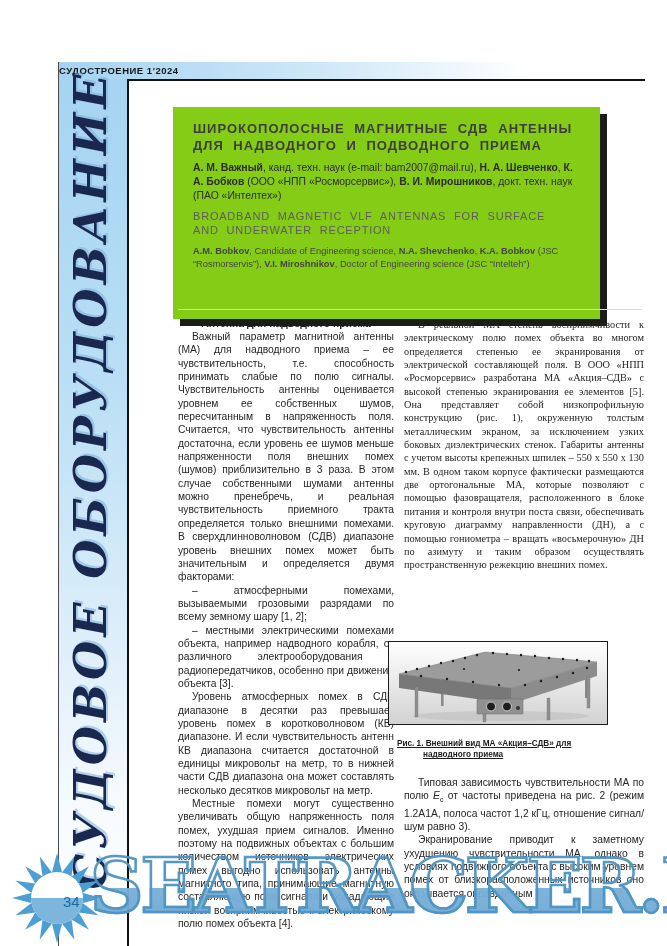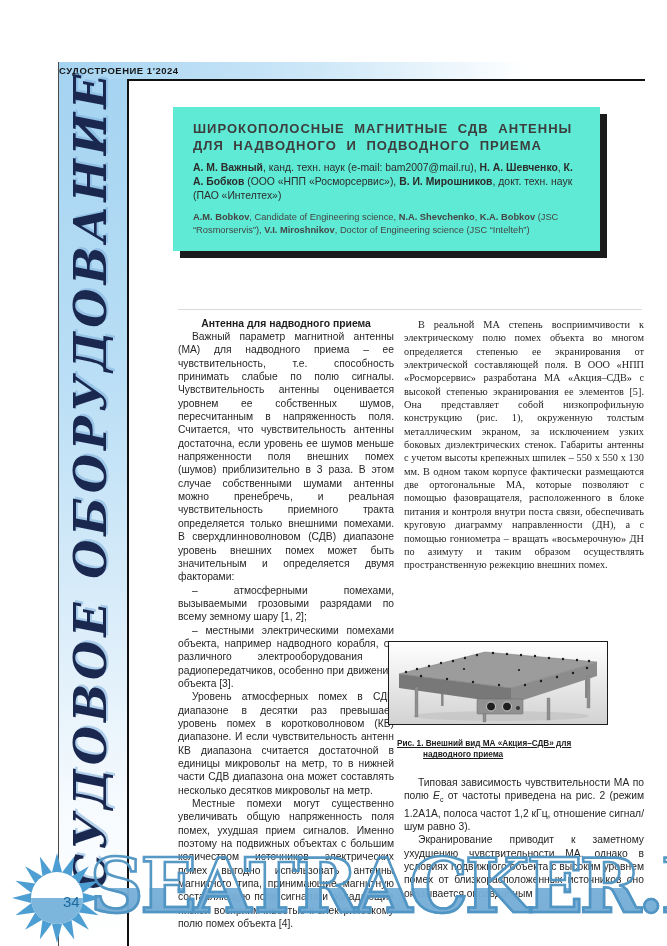--- a/index.html
+++ b/index.html
@@ -18,22 +18,22 @@
   .rule-h{position:absolute;left:127px;top:79px;width:518px;height:2px;background:#111;}
   .rule-v{position:absolute;left:127px;top:79px;width:2px;height:867px;background:#111;}
   .rule-left{position:absolute;left:58px;top:62px;width:1px;height:884px;background:#4a4a4a;}
   .vwrap{position:absolute;left:61px;top:876px;width:792px;height:58px;
     transform:rotate(-90deg);transform-origin:0 0;
     display:flex;align-items:center;justify-content:center;}
   .vtext{font-family:"DejaVu Serif",serif;font-style:italic;font-weight:bold;
     font-size:45px;letter-spacing:4px;color:#1a2850;white-space:nowrap;
     text-shadow:2px 2px 0 rgba(125,175,220,.55);}
   
-  .title-box{position:absolute;left:173px;top:107px;width:427px;height:144px;box-sizing:border-box;
-    background:#5eead4;box-shadow:7px 7px 0 0 #1b1b1b;padding:13px 18px 0 20px;}
+  .title-box{position:absolute;left:173px;top:107px;width:427px;height:212px;box-sizing:border-box;
+    background:#84cc16;box-shadow:7px 7px 0 0 #1b1b1b;padding:13px 18px 0 20px;}
   .t-ru{margin:0;font-size:13px;font-weight:bold;letter-spacing:1px;word-spacing:5px;
     color:#3d3d3d;line-height:1.32;}
   .a-ru{margin:7px 0 0 0;font-size:10.4px;line-height:1.33;color:#2c2c2c;}
   .udk{margin-top:2px;text-align:right;font-size:7.5px;color:#3a3a3a;}
   .t-en{margin:6px 0 0 0;font-size:11px;font-weight:normal;letter-spacing:.8px;word-spacing:4px;
     color:#5d5d5d;line-height:1.3;width:92%;}
   .a-en{margin:8px 0 0 0;font-size:9.3px;line-height:1.38;color:#454545;}
   .title-rule{position:absolute;left:178px;top:309px;width:464px;height:1px;background:#d7dbde;}
   
   .columns{position:absolute;left:178px;top:318px;width:466px;}
@@ -74,20 +74,21 @@
 <div class="rule-left"></div>
 <div class="rule-h"></div>
 <div class="rule-v"></div>
 <div class="vwrap">
   <div class="vtext">СУДОВОЕ ОБОРУДОВАНИЕ</div>
 </div>
 
 <div class="title-box">
   <h1 class="t-ru">ШИРОКОПОЛОСНЫЕ МАГНИТНЫЕ СДВ АНТЕННЫ ДЛЯ НАДВОДНОГО И ПОДВОДНОГО ПРИЕМА</h1>
   <p class="a-ru"><b>А. М. Важный</b><span>, канд. техн. наук (e-mail: bam2007@mail.ru), </span><b>Н. А. Шевченко</b><span>, </span><b>К. А. Бобков</b><span> (ООО «НПП «Росморсервис»), </span><b>В. И. Мирошников</b><span>, докт. техн. наук (ПАО «Интелтех»)</span></p>
+  <h2 class="t-en">BROADBAND MAGNETIC VLF ANTENNAS FOR SURFACE AND UNDERWATER RECEPTION</h2>
   <p class="a-en"><b>A.M. Bobkov</b><span>, Candidate of Engineering science, </span><b>N.A. Shevchenko</b><span>, </span><b>K.A. Bobkov</b><span> (JSC “Rosmorservis”), </span><b>V.I. Miroshnikov</b><span>, Doctor of Engineering science (JSC “Intelteh”)</span></p>
 </div>
 <div class="title-rule"></div>
 
 <div class="columns">
   <div class="col-left">
     <h3 class="col-h">Антенна для надводного приема</h3>
     <p class="body">Важный параметр магнитной антенны (МА) для надводного приема – ее чувствительность, т.е. способность принимать слабые по полю сигналы. Чувствительность антенны оценивается уровнем ее собственных шумов, пересчитанным в напряженность поля. Считается, что чувствительность антенны достаточна, если уровень ее шумов меньше напряженности поля внешних помех (шумов) приблизительно в 3 раза. В этом случае собственными шумами антенны можно пренебречь, и реальная чувствительность приемного тракта определяется только внешними помехами. В сверхдлинноволновом (СДВ) диапазоне уровень внешних помех может быть значительным и определяется двумя факторами:</p>
     <p class="body">– атмосферными помехами, вызываемыми грозовыми разрядами по всему земному шару [1, 2];</p>
     <p class="body">– местными электрическими помехами объекта, например надводного корабля, от различного электрооборудования и радиопередатчиков, особенно при движении объекта [3].</p>

